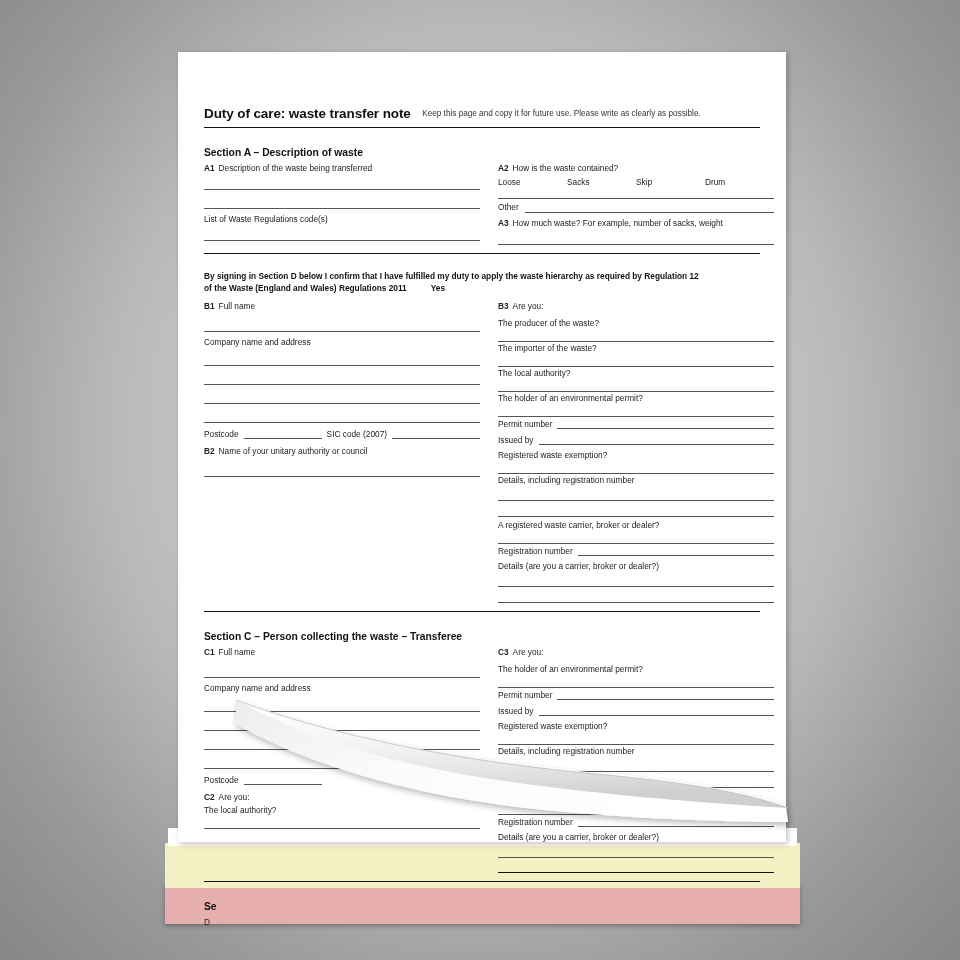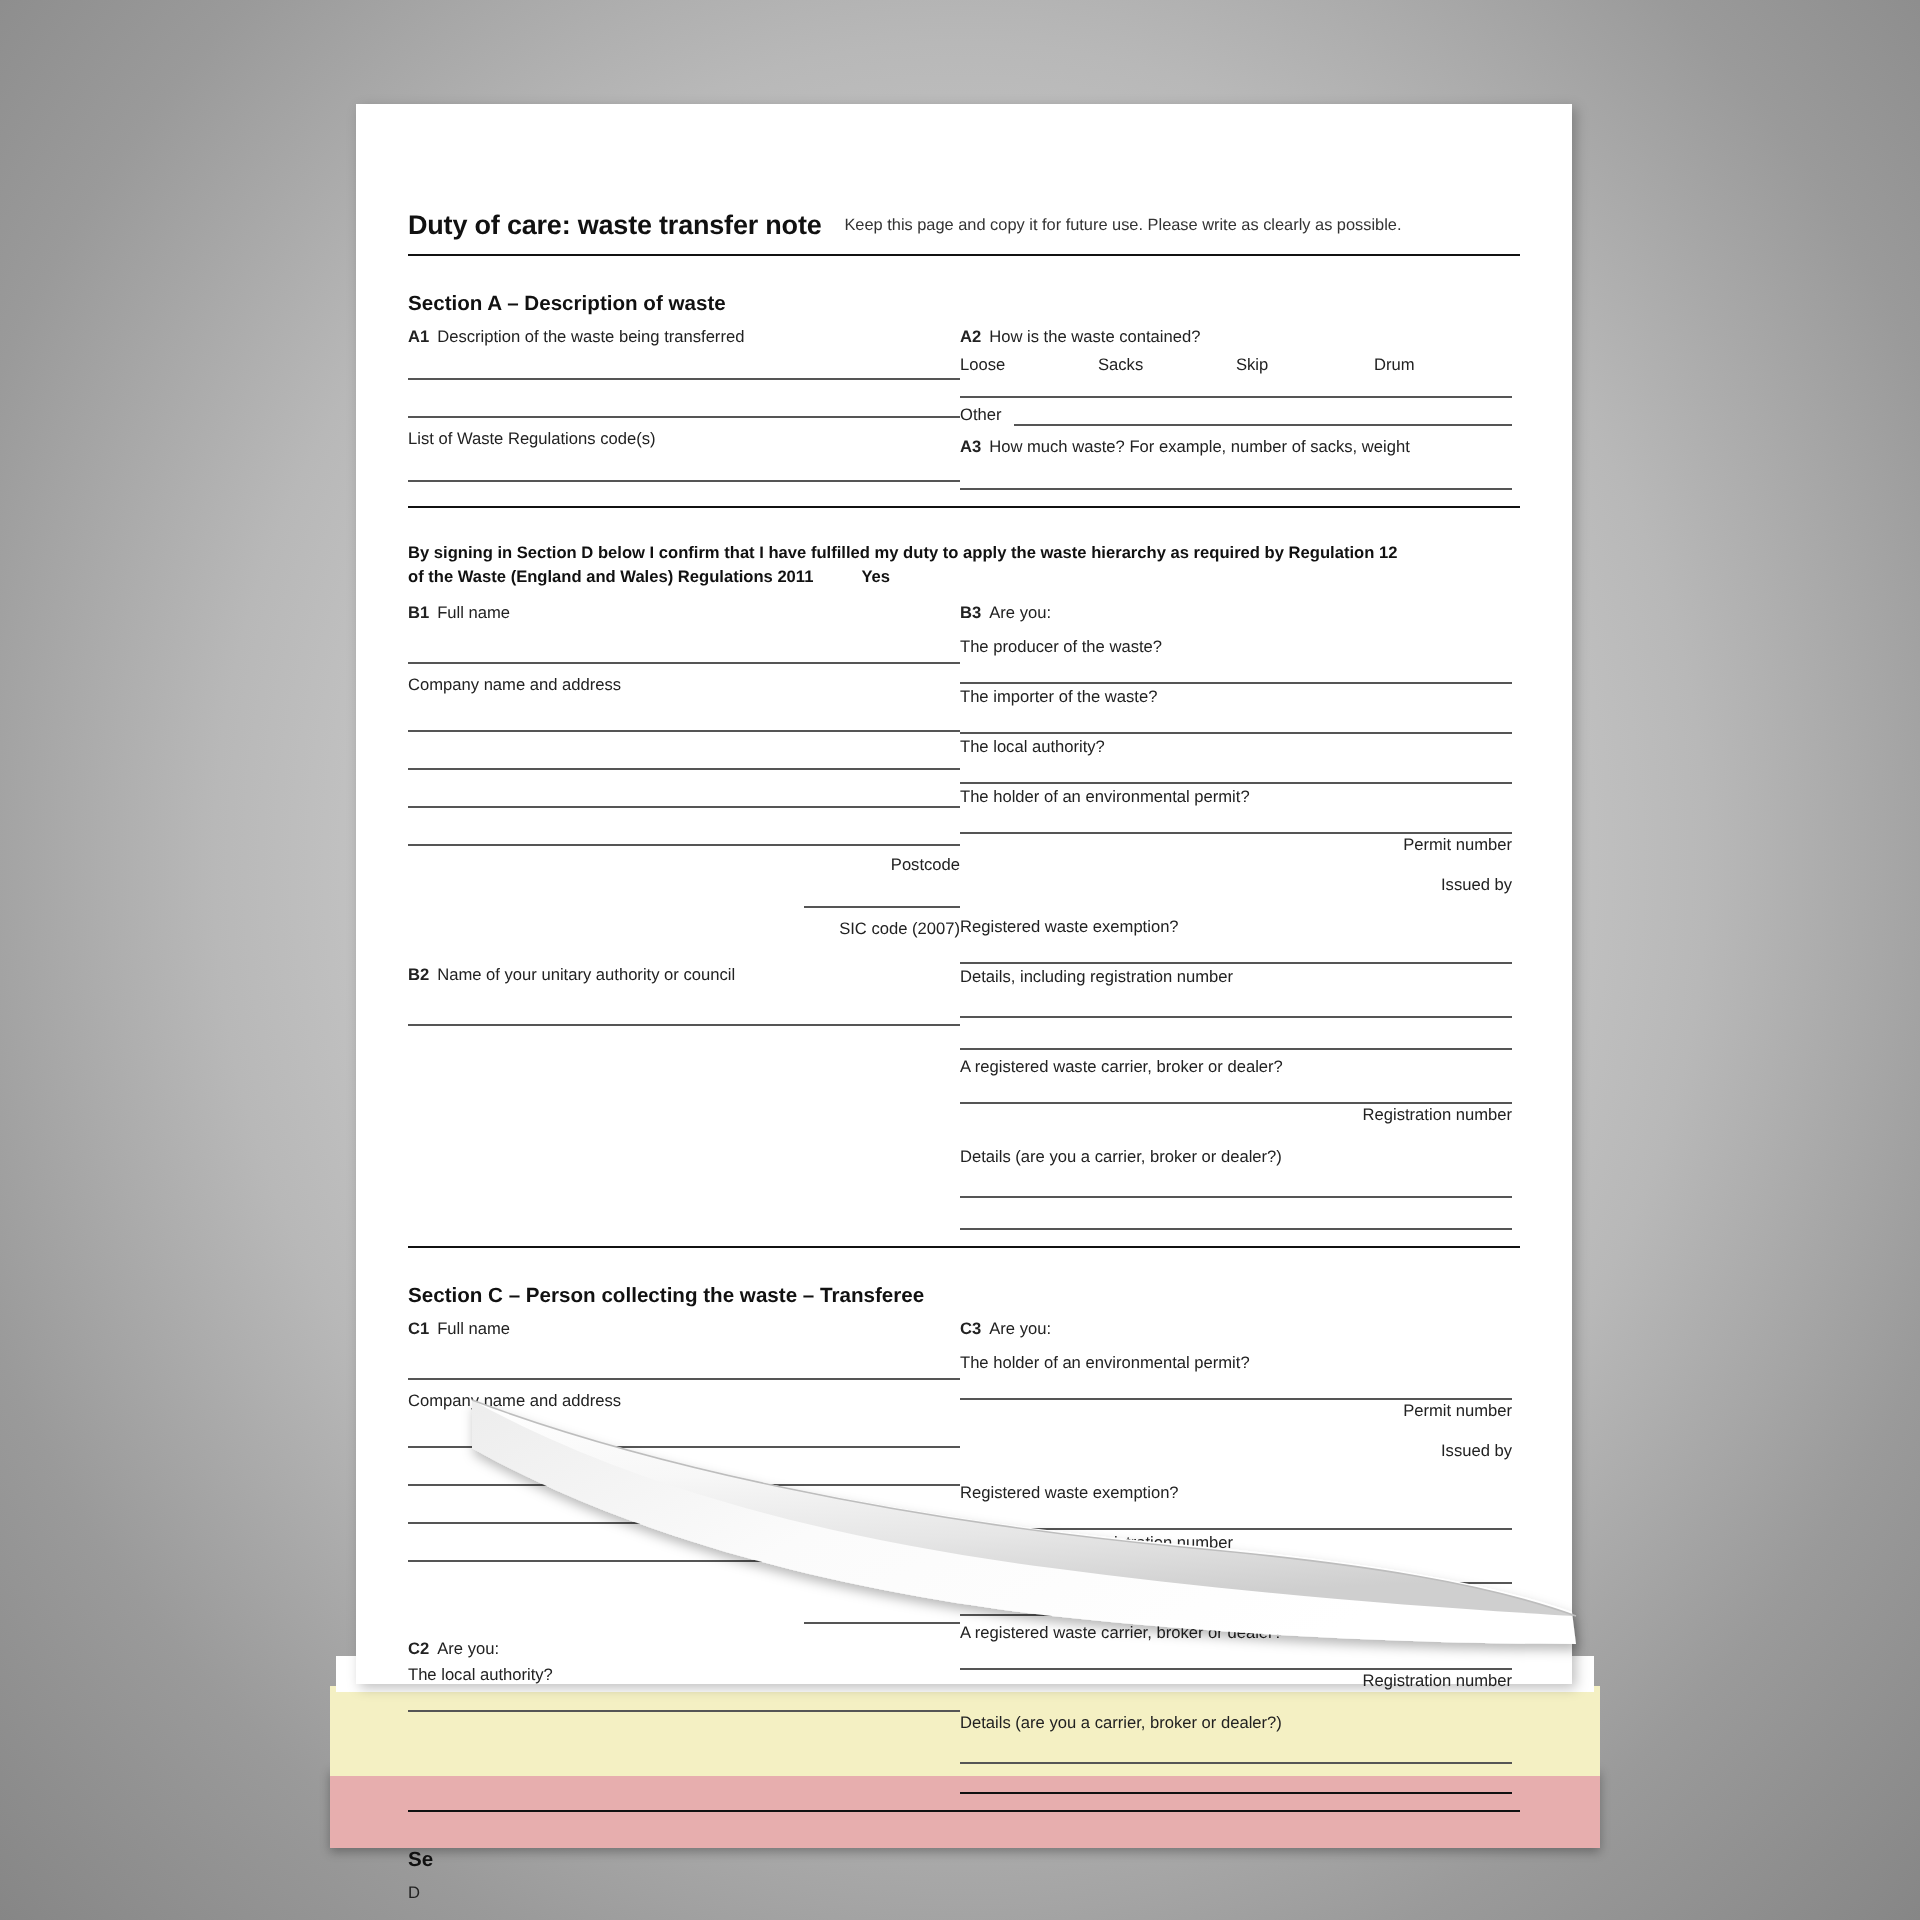--- a/index.html
+++ b/index.html
@@ -35,35 +35,35 @@
   .sheet-inner{position:absolute;left:26px;top:52px;right:26px;}
 
   
   .doc-title{font-size:13.5px;font-weight:bold;color:#111;letter-spacing:-0.1px;display:inline-block;}
   .doc-subtitle{font-size:8.2px;color:#333;display:inline-block;margin-left:7px;vertical-align:2px;}
   .title-row{white-space:nowrap;margin-bottom:5px;}
 
   .section-head{font-size:10.3px;font-weight:bold;color:#111;margin:3px 0 4px 0;}
   .sec-block{border-top:1.1px solid #111;padding-top:16px;}
 
-  .cols{display:flex;}
+  .cols{display:flex;gap:18px;}
   .col-left{width:276px;flex:0 0 276px;}
   .col-right{width:276px;flex:0 0 276px;}
   .q{font-size:8.3px;color:#222;line-height:13px;}
   .q .qid{font-weight:bold;margin-right:4px;}
 
   .line{border-bottom:0.8px solid #555;height:12px;}
   .line-s{border-bottom:0.8px solid #555;height:11px;}
   .line-tall{border-bottom:0.8px solid #555;height:14px;}
   .gap2{height:2px;}
   .gap4{height:4px;}
   .gap6{height:6px;}
   .gap8{height:8px;}
 
-  .inline-row{display:flex;align-items:flex-end;gap:5px;font-size:8.3px;color:#222;flex-direction:column;}
+  .inline-row{display:flex;align-items:flex-end;gap:5px;font-size:8.3px;color:#222;}
   .inline-row .fill{flex:1;border-bottom:0.8px solid #555;height:11px;}
   .inline-row .fill-sm{width:78px;border-bottom:0.8px solid #555;height:11px;}
 
   .contain-row{display:flex;font-size:8.3px;color:#222;}
   .contain-row span{flex:1;}
   .other-row{display:flex;align-items:center;font-size:8.3px;color:#222;gap:6px;}
   .other-row .fill{flex:1;border-bottom:0.8px solid #555;height:11px;}
 
   .intro{font-size:8.3px;font-weight:bold;color:#111;line-height:12px;}
   .yes{font-weight:bold;margin-left:24px;}

